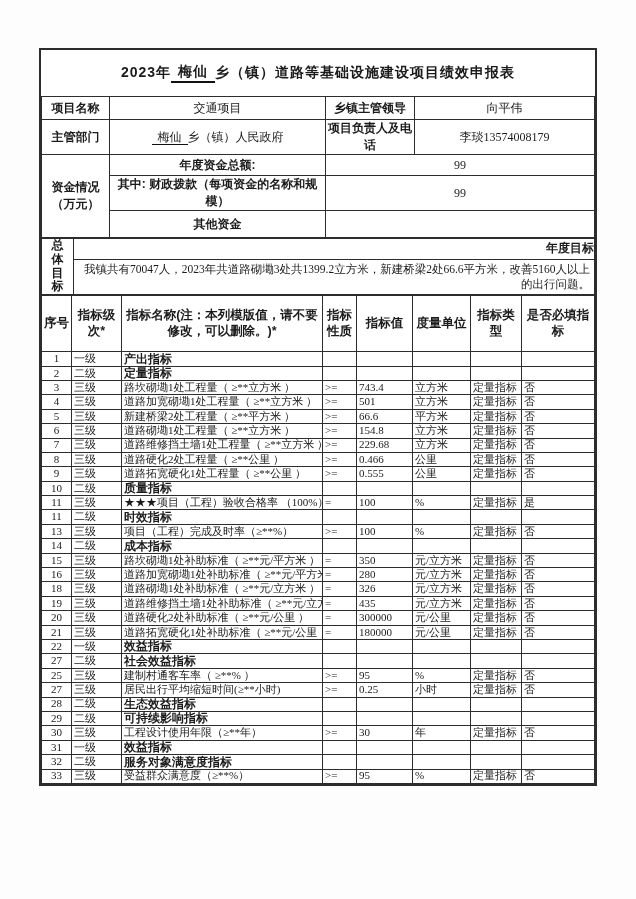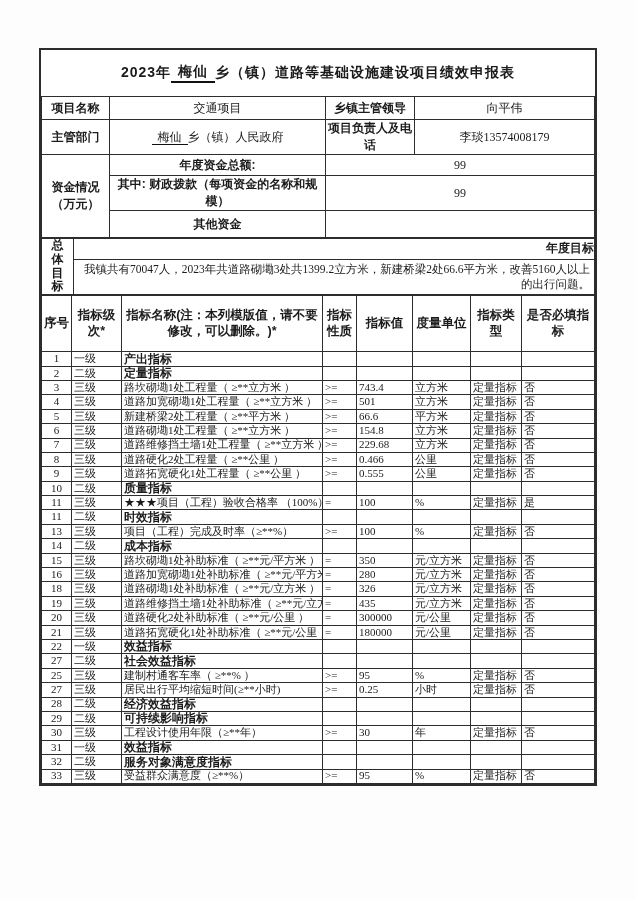--- a/index.html
+++ b/index.html
@@ -371,21 +371,21 @@
           <td class="c2">居民出行平均缩短时间(≥**小时)</td>
           <td class="c3">&gt;=</td>
           <td class="c4">0.25</td>
           <td class="c5">小时</td>
           <td class="c6">定量指标</td>
           <td class="c7">否</td>
         </tr>
         <tr>
           <td class="c0">28</td>
           <td class="c1">二级</td>
-          <td class="c2 section">经济效益指标</td>
+          <td class="c2 section">生态效益指标</td>
           <td class="c3"></td>
           <td class="c4"></td>
           <td class="c5"></td>
           <td class="c6"></td>
           <td class="c7"></td>
         </tr>
         <tr>
           <td class="c0">29</td>
           <td class="c1">二级</td>
           <td class="c2 section">可持续影响指标</td>

